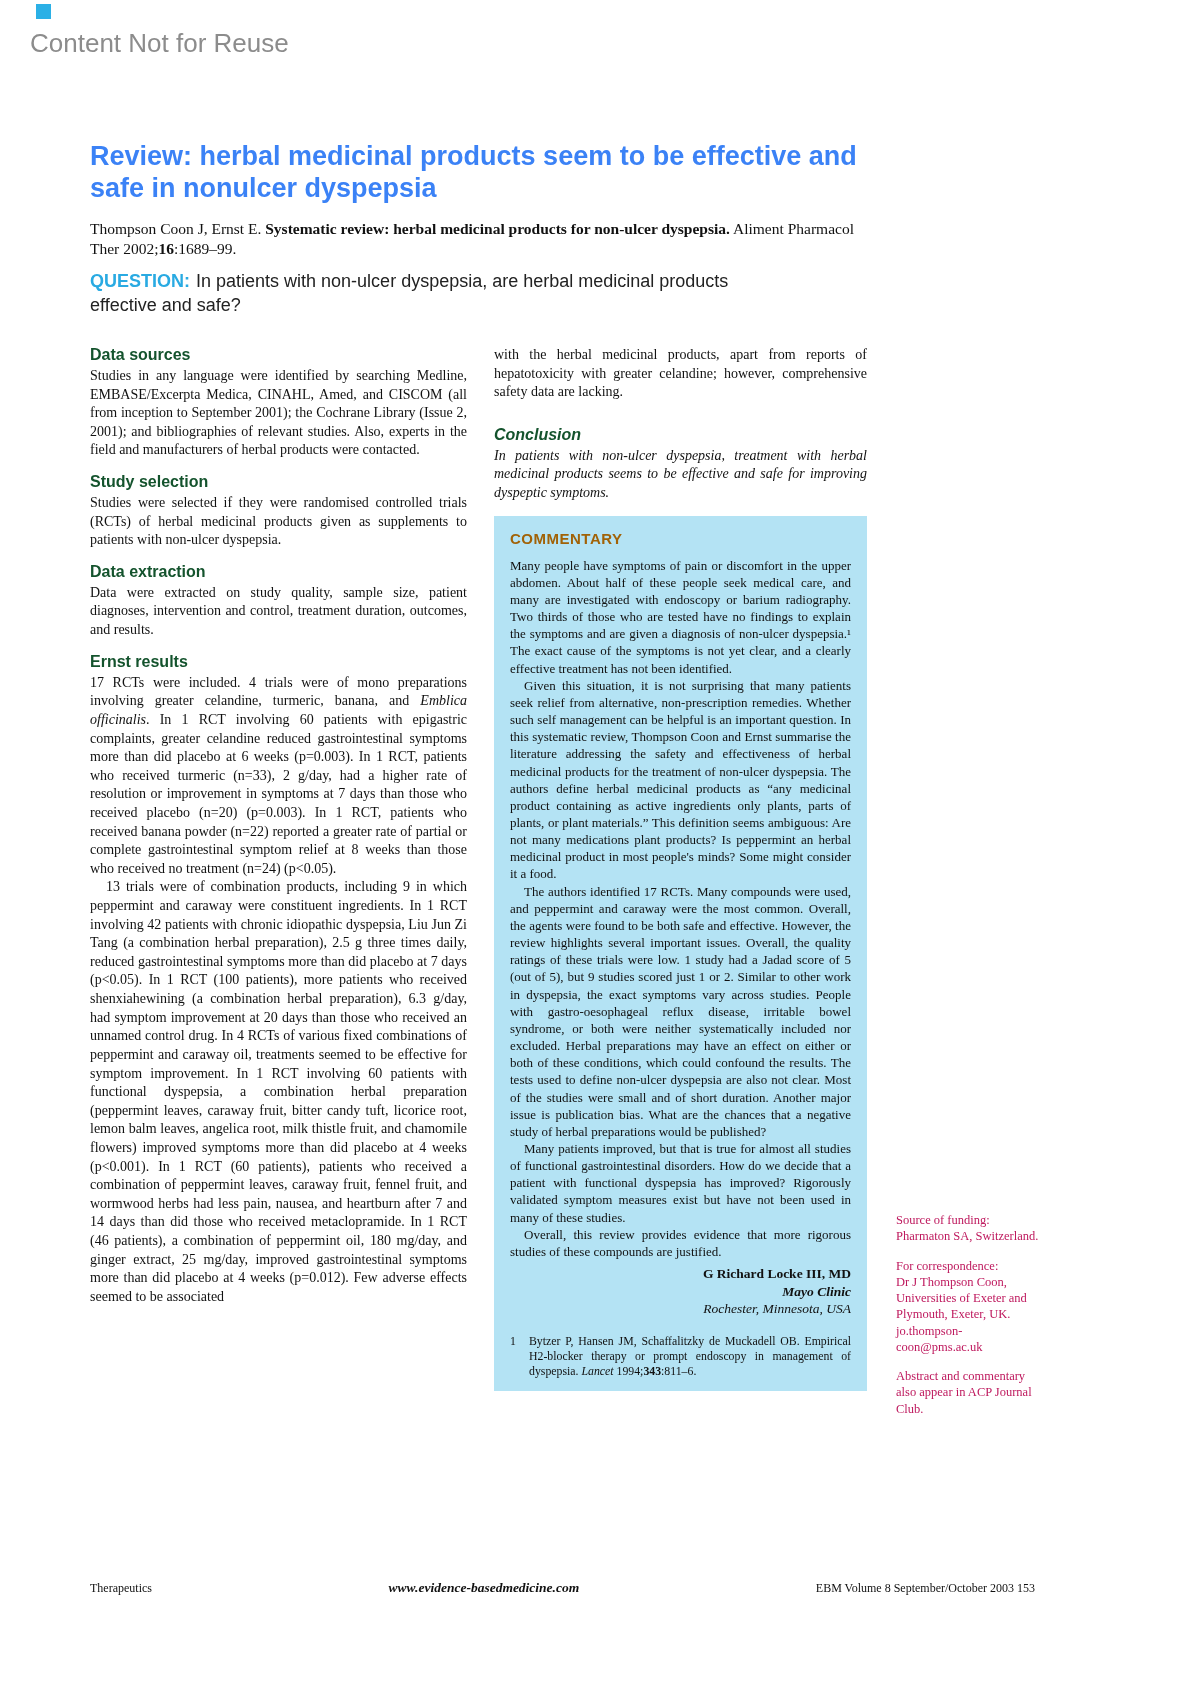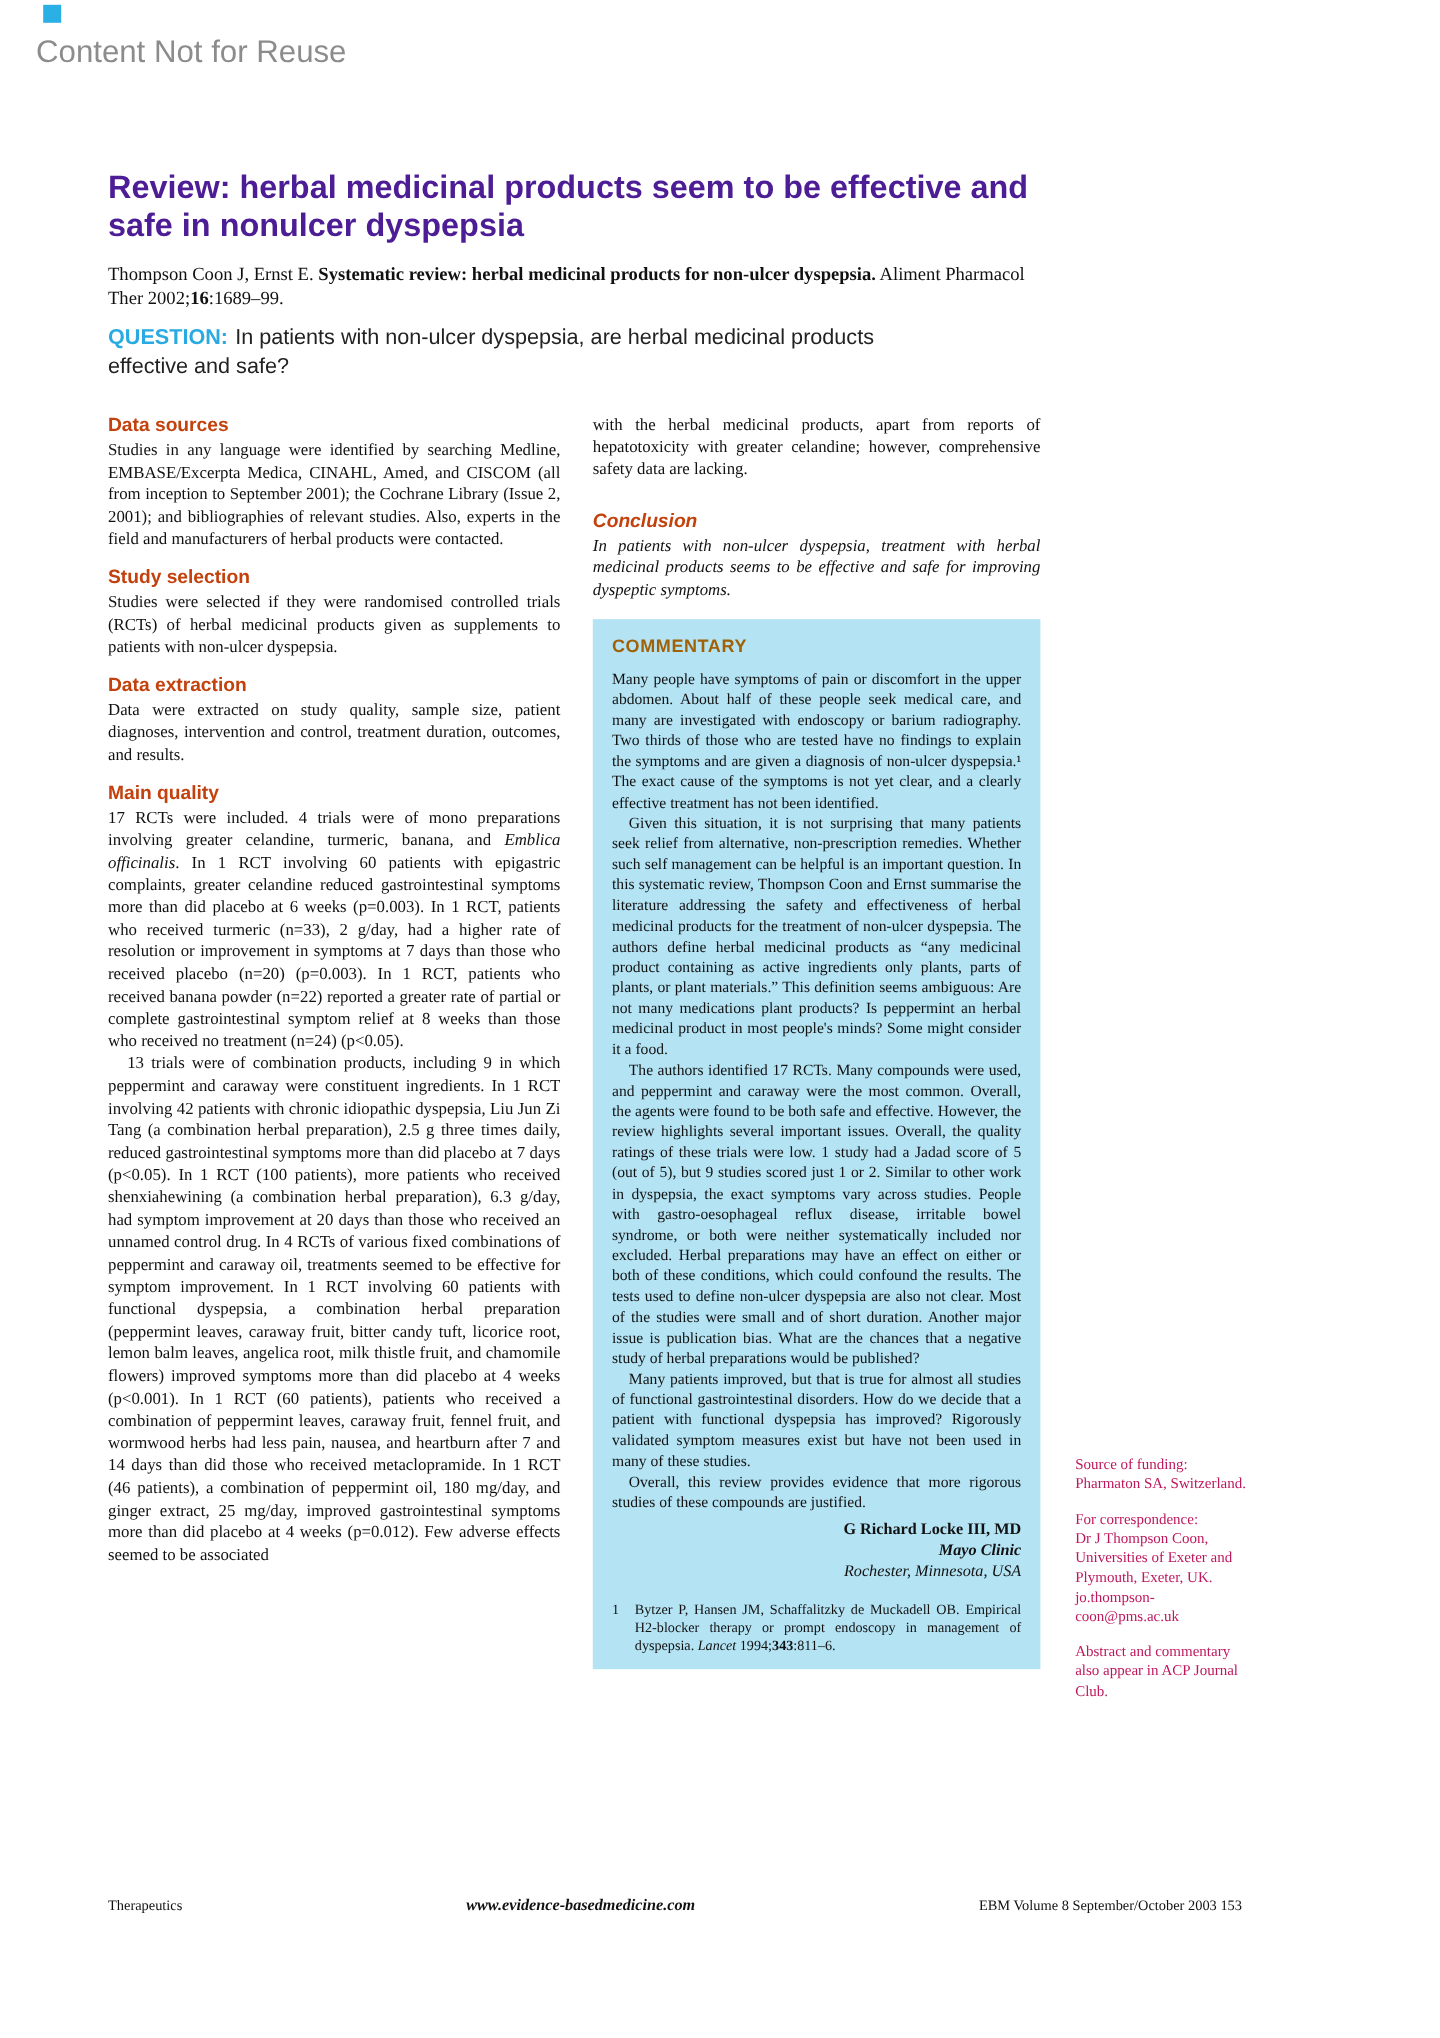--- a/index.html
+++ b/index.html
@@ -9,39 +9,39 @@
     font-family:"Liberation Serif", serif; color:#111; overflow:hidden;
   }
   .logo-square { position:absolute; left:36px; top:4px; width:15px; height:15px; background:#2bb0e6; }
   .watermark {
     position:absolute; left:30px; top:28px;
     font-family:"Liberation Sans", sans-serif; font-size:26px; color:#8c8c8c;
   }
   .title {
     position:absolute; left:90px; top:140px; width:775px;
     font-family:"Liberation Sans", sans-serif; font-weight:bold; font-size:27px;
-    line-height:1.2; color:#4c1d95;
+    line-height:1.2; color:#3b82f6;
   }
   .citation {
     position:absolute; left:90px; top:219px; width:780px;
     font-size:15.5px; line-height:1.3; color:#111;
   }
   .citation .art { font-weight:bold; }
   .citation .vol { font-weight:bold; }
   .question {
     position:absolute; left:90px; top:269px; width:710px;
     font-family:Liberation Sans, sans-serif; font-size:18px; line-height:1.35; color:#222;
   }
   .question .q-label { color:#29aae2; font-weight:bold; margin-right:6px; }
   .columns { position:absolute; left:90px; top:346px; display:flex; gap:27px; }
   .col-left { width:377px; }
   .col-right { width:373px; }
   h2.sec {
     font-family:"Liberation Sans", sans-serif; font-size:16px; font-weight:bold;
-    color:#c2410c; margin:0 0 3px 0;
+    color:#14532d; margin:0 0 3px 0;
   }
   .sec-block { margin-bottom:13px; }
   p.body { font-size:14px; line-height:1.33; text-align:justify; color:#111; }
   p.indent { text-indent:16px; }
   p.body em { font-style:italic; }
   .commentary { margin-top:12px; background:#b4e3f4; padding:14px 16px 12px 16px; }
   .commentary h2.sec { font-size:15px; color:#a16207; letter-spacing:0.5px; margin-bottom:10px; }
   .commentary p.c-body { font-size:13px; line-height:1.32; text-align:justify; color:#111; }
   .commentary p.c-indent { text-indent:14px; }
   .signature { text-align:right; margin-top:5px; font-size:13.5px; line-height:1.3; }
@@ -92,21 +92,21 @@
         <h2 class="sec">Study selection</h2>
         <p class="body">Studies were selected if they were randomised controlled trials (RCTs) of herbal medicinal products given as supplements to patients with non-ulcer dyspepsia.</p>
       </div>
 
       <div class="sec-block">
         <h2 class="sec">Data extraction</h2>
         <p class="body">Data were extracted on study quality, sample size, patient diagnoses, intervention and control, treatment duration, outcomes, and results.</p>
       </div>
 
       <div class="sec-block">
-        <h2 class="sec">Main quality</h2>
+        <h2 class="sec">Ernst results</h2>
         <p class="body"><span>17 RCTs were included. 4 trials were of mono preparations involving greater celandine, turmeric, banana, and </span><em>Emblica officinalis</em><span>. In 1 RCT involving 60 patients with epigastric complaints, greater celandine reduced gastrointestinal symptoms more than did placebo at 6 weeks (p=0.003). In 1 RCT, patients who received turmeric (n=33), 2 g/day, had a higher rate of resolution or improvement in symptoms at 7 days than those who received placebo (n=20) (p=0.003). In 1 RCT, patients who received banana powder (n=22) reported a greater rate of partial or complete gastrointestinal symptom relief at 8 weeks than those who received no treatment (n=24) (p&lt;0.05).</span></p>
         <p class="body indent">13 trials were of combination products, including 9 in which peppermint and caraway were constituent ingredients. In 1 RCT involving 42 patients with chronic idiopathic dyspepsia, Liu Jun Zi Tang (a combination herbal preparation), 2.5 g three times daily, reduced gastrointestinal symptoms more than did placebo at 7 days (p&lt;0.05). In 1 RCT (100 patients), more patients who received shenxiahewining (a combination herbal preparation), 6.3 g/day, had symptom improvement at 20 days than those who received an unnamed control drug. In 4 RCTs of various fixed combinations of peppermint and caraway oil, treatments seemed to be effective for symptom improvement. In 1 RCT involving 60 patients with functional dyspepsia, a combination herbal preparation (peppermint leaves, caraway fruit, bitter candy tuft, licorice root, lemon balm leaves, angelica root, milk thistle fruit, and chamomile flowers) improved symptoms more than did placebo at 4 weeks (p&lt;0.001). In 1 RCT (60 patients), patients who received a combination of peppermint leaves, caraway fruit, fennel fruit, and wormwood herbs had less pain, nausea, and heartburn after 7 and 14 days than did those who received metaclopramide. In 1 RCT (46 patients), a combination of peppermint oil, 180 mg/day, and ginger extract, 25 mg/day, improved gastrointestinal symptoms more than did placebo at 4 weeks (p=0.012). Few adverse effects seemed to be associated</p>
       </div>
 
     </div>
 
     <div class="col-right">
 
       <p class="body">with the herbal medicinal products, apart from reports of hepatotoxicity with greater celandine; however, comprehensive safety data are lacking.</p>
 

